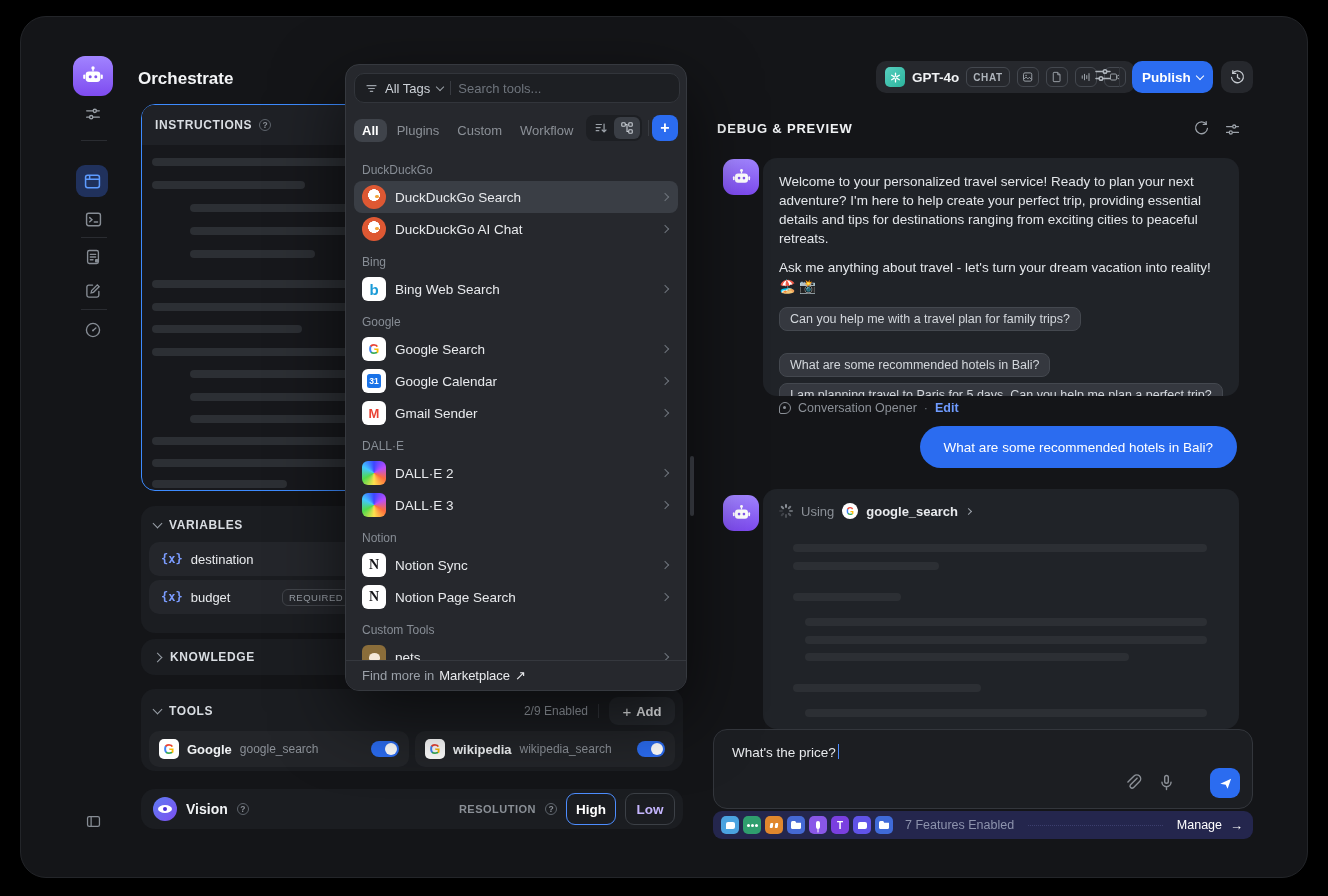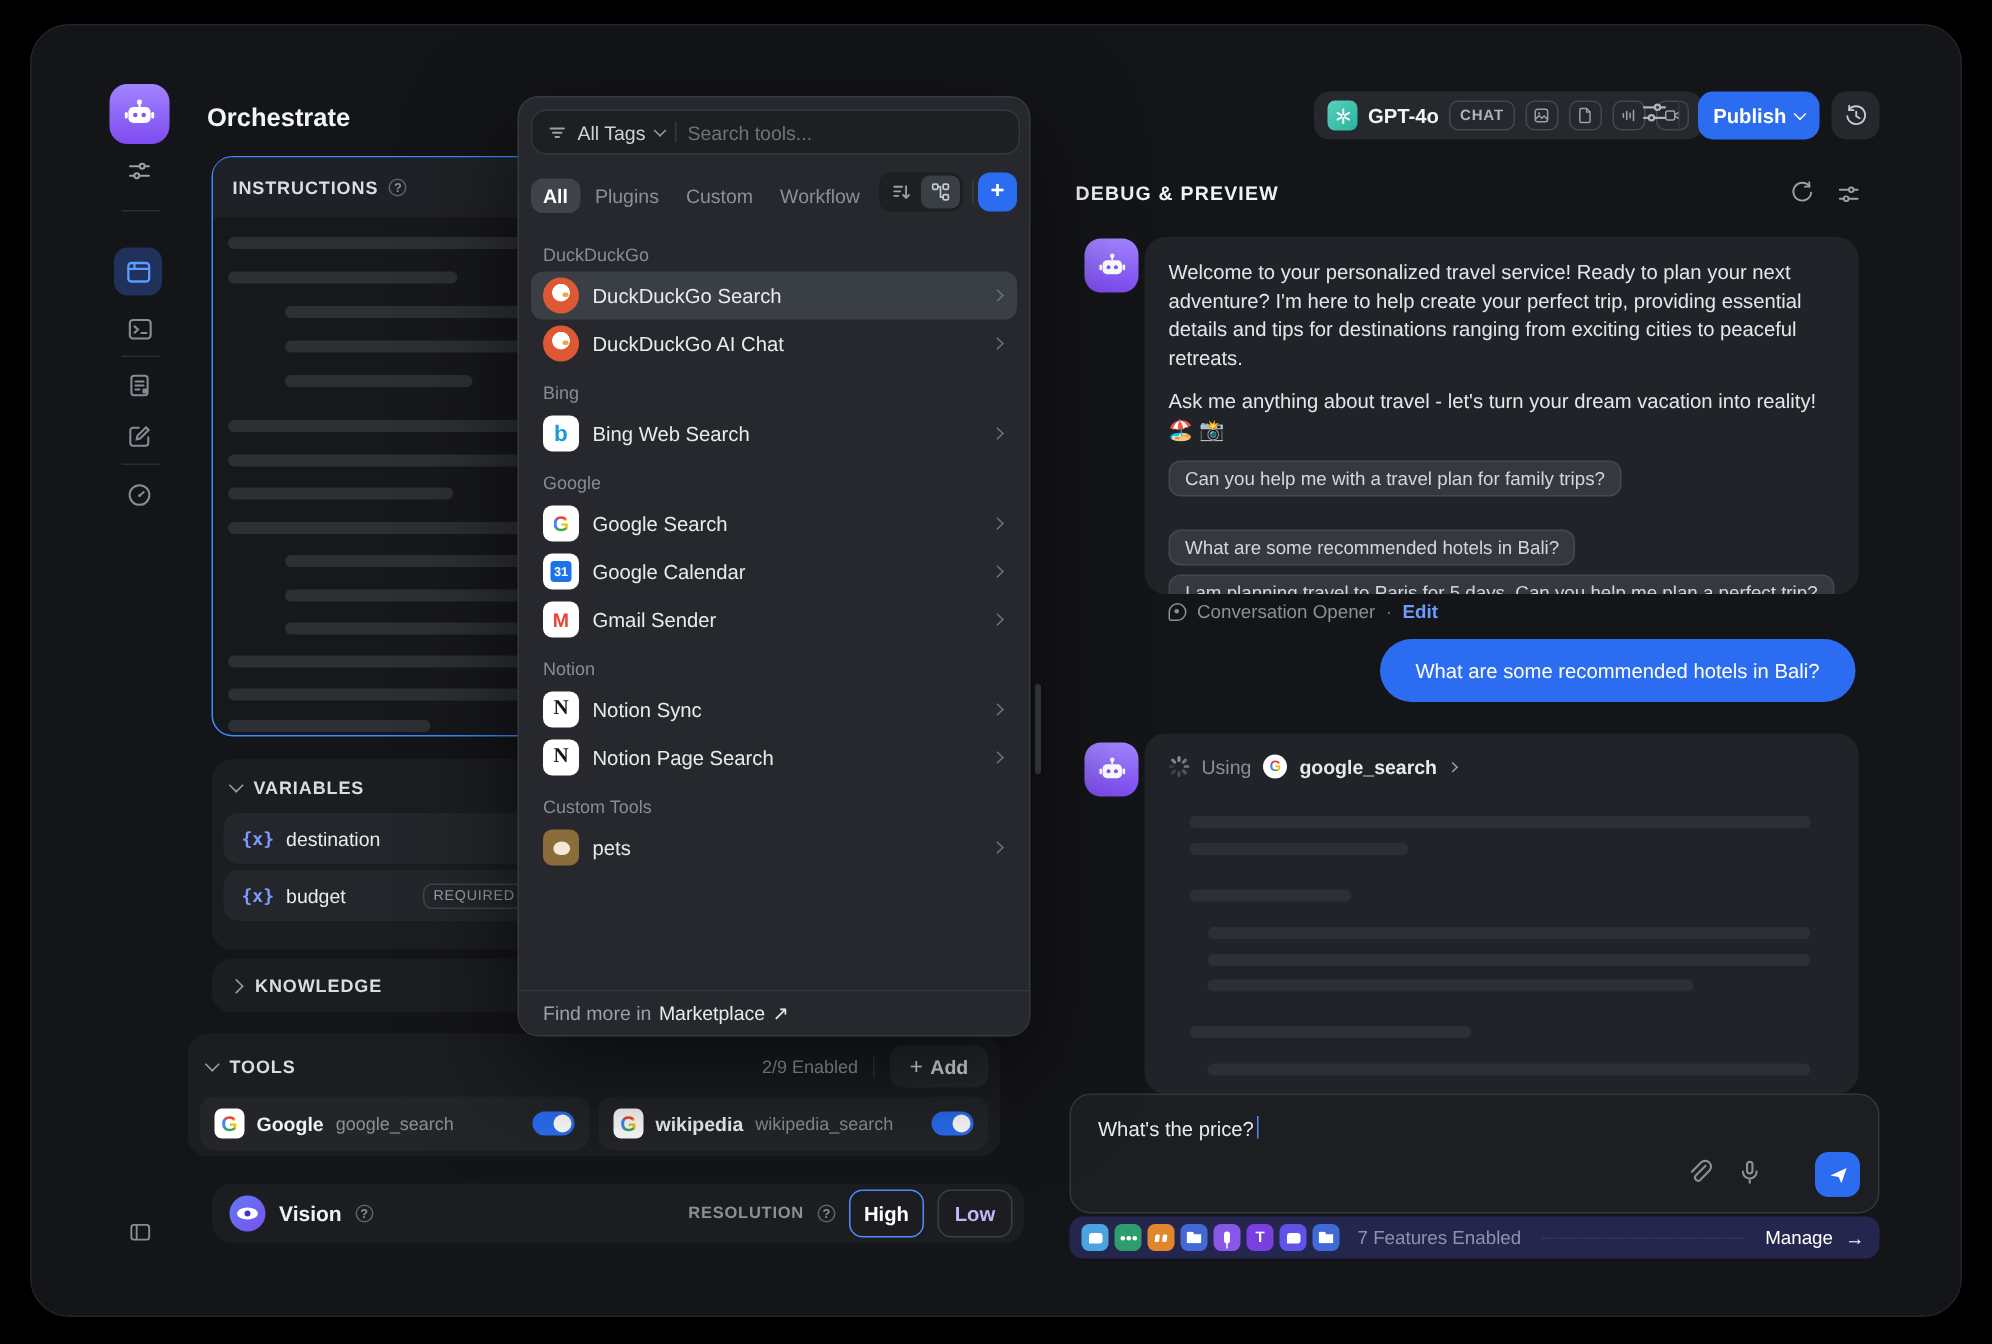--- a/index.html
+++ b/index.html
@@ -236,21 +236,21 @@
       </div>
   </div>
 
   <div class="panel" style="left:120px;top:622px;width:542px;height:36px">
     <div class="flex" style="gap:9px;padding:11px 13px">
       <span class="chev chev-r" style="color:#9aa0a8"></span>
       <span class="sec-title">KNOWLEDGE</span>
     </div>
   </div>
 
-  <div class="panel" style="left:104px;top:672px;width:542px;height:82px">
+  <div class="panel" style="left:120px;top:672px;width:542px;height:82px">
     <div class="flex" style="padding:8px 8px 6px 13px">
       <span class="chev chev-d" style="color:#9aa0a8;margin-top:-3px;margin-right:8px"></span>
       <span class="sec-title">TOOLS</span>
       <span style="margin-left:auto;font-size:12px;color:#9aa0a8">2/9 Enabled</span>
       <span style="width:1px;height:14px;background:#33363c;margin:0 10px"></span>
       <div class="btn-ghost" style="width:66px;height:28px">
         <span style="font-size:15px;font-weight:500">+</span>
         <span>Add</span>
       </div>
     </div>
@@ -373,20 +373,37 @@
               </div>
 
               <div class="tp-row">
                 <span class="tico" data-icon="gmail-icon"></span>
                 <span class="tp-row-label">Gmail Sender</span>
                 <span class="chev chev-r" style="color:#6e747c;width:6px;height:6px"></span>
               </div>
             </div>
         </div>
 
+        <div class="tp-group">
+          <div class="tp-group-label">DALL·E</div>
+          <div>
+
+              <div class="tp-row">
+                <span class="tico" data-icon="dalle-icon"></span>
+                <span class="tp-row-label">DALL·E 2</span>
+                <span class="chev chev-r" style="color:#6e747c;width:6px;height:6px"></span>
+              </div>
+
+              <div class="tp-row">
+                <span class="tico" data-icon="dalle-icon"></span>
+                <span class="tp-row-label">DALL·E 3</span>
+                <span class="chev chev-r" style="color:#6e747c;width:6px;height:6px"></span>
+              </div>
+            </div>
+        </div>
 
         <div class="tp-group">
           <div class="tp-group-label">Notion</div>
           <div>
 
               <div class="tp-row">
                 <span class="tico" data-icon="notion-icon"></span>
                 <span class="tp-row-label">Notion Sync</span>
                 <span class="chev chev-r" style="color:#6e747c;width:6px;height:6px"></span>
               </div>

